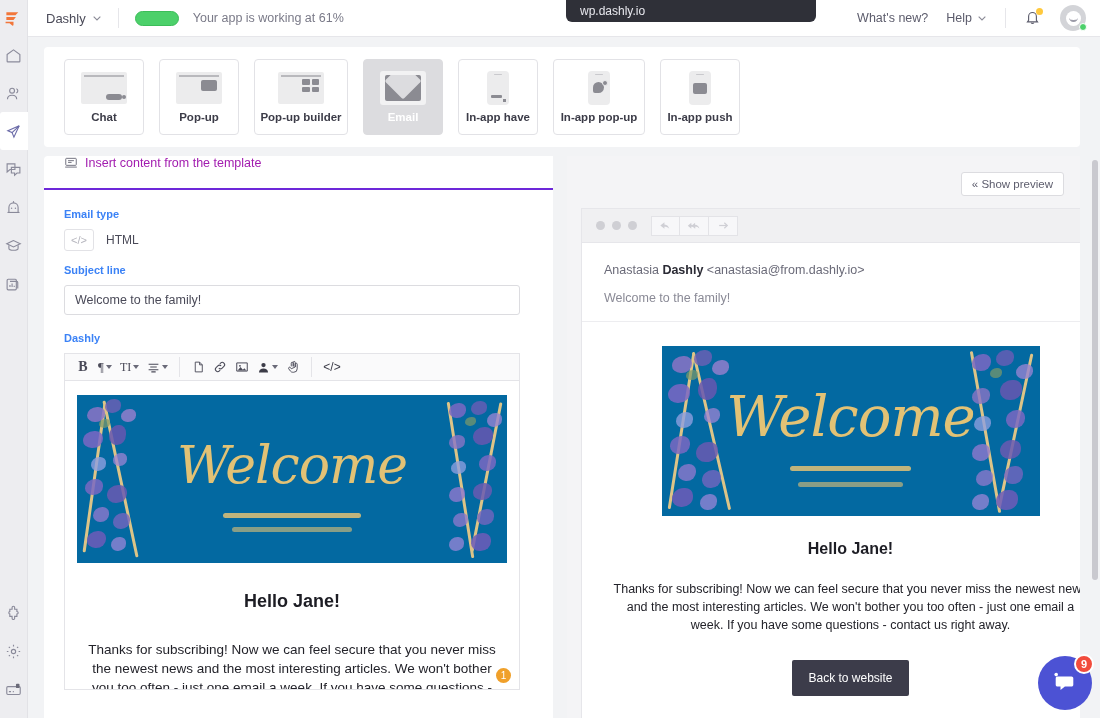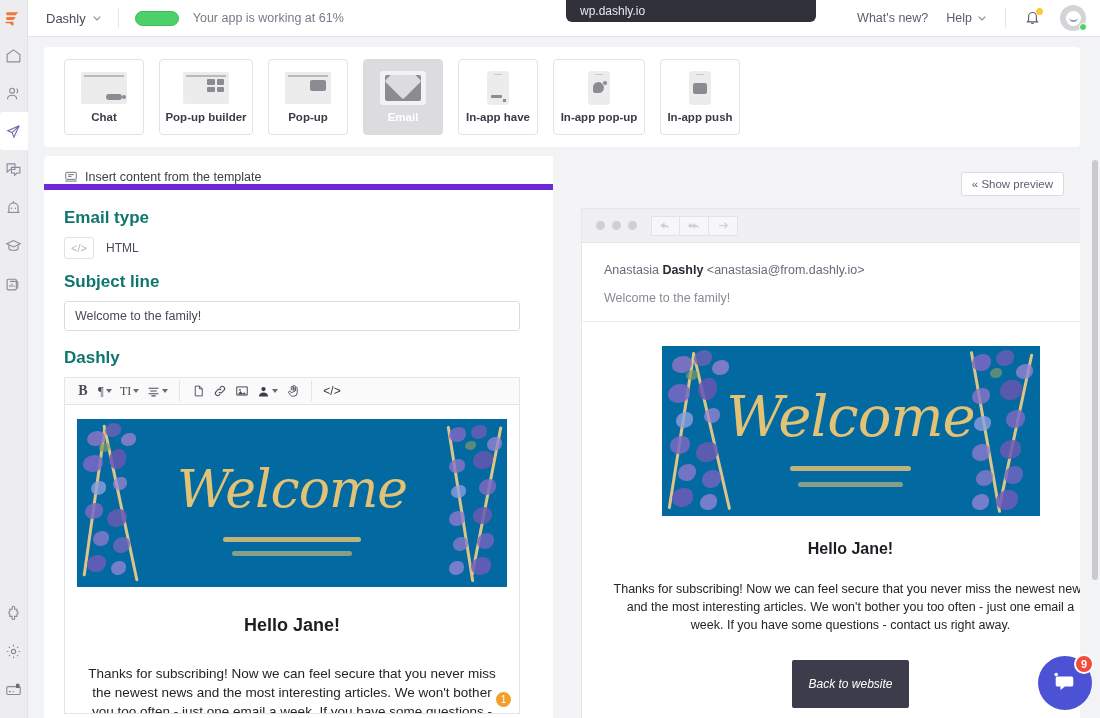--- a/index.html
+++ b/index.html
@@ -92,23 +92,23 @@
     content: ""; position: absolute; left: 50%; top: -7px; width: 26px; height: 26px;
     background: #dcdcdf; transform: translateX(-50%) rotate(45deg); border-radius: 2px;
   }
   .env-wrap { width: 46px; height: 34px; background: #f2f2f3; border-radius: 3px; display: flex; align-items: center; justify-content: center; }
 
   
   #editor {
     position: absolute; left: 44px; top: 156px; width: 509px; bottom: 0;
     background: #fff; border-radius: 4px 0 0 0; overflow: hidden;
   }
-  .ins-row { height: 34px; display: flex; align-items: flex-end; gap: 7px; padding: 0 20px; border-bottom: 6px solid #6d28d9; color: #404040; font-size: 12.5px; cursor: pointer; }
+  .ins-row { height: 34px; display: flex; align-items: flex-start; gap: 7px; padding: 0 20px; border-bottom: 2px solid #6d28d9; color: #a21caf; font-size: 12.5px; cursor: pointer; }
   .ed-body { padding: 18px 20px 0; }
-  .fld-label { font-size: 17px; font-weight: bold; color: #0f766e; margin-bottom: 9px; }
+  .fld-label { font-size: 11px; font-weight: bold; color: #3b82f6; margin-bottom: 9px; }
   .etype-row { display: flex; align-items: center; gap: 12px; margin-bottom: 9px; cursor: pointer; }
   .etype-box { width: 30px; height: 22px; border-radius: 3px; display: flex; align-items: center; justify-content: center; font-size: 11px; }
   .etype-box.on { background: #c9c9cd; color: #fff; }
   .etype-box.off { background: #fff; border: 1px solid #e2e2e6; color: #b5b5bd; }
   .etype-label { font-size: 12px; color: #4a4a58; }
   .subject-input {
     width: 456px; height: 30px; border: 1px solid #dcdce0; border-radius: 3px;
     padding: 0 10px; font-size: 12.5px; color: #4a4a58; font-family: "Liberation Sans", sans-serif;
     background: #fff; outline: none;
   }
@@ -157,21 +157,21 @@
   .mbtn { width: 29px; height: 20px; border: 1px solid #e3e3e7; background: #f7f7f9; display: flex; align-items: center; justify-content: center; color: #c6c6cc; font-size: 12px; cursor: pointer; }
   .mail-hdr { padding: 20px 22px 16px; border-bottom: 1px solid #ededf0; }
   .mail-from { font-size: 12.5px; color: #6a6a78; }
   .mail-from b { color: #2b2b35; }
   .mail-subj { margin-top: 14px; font-size: 12.5px; color: #8a8a96; }
   .mail-body { padding: 4px 20px 0; text-align: center; }
   .greet { font-size: 18px; font-weight: bold; color: #1d1d24; margin: 28px 0 0; font-family: "Liberation Sans", sans-serif; }
   .para { margin-top: 28px; font-size: 13.5px; line-height: 19px; color: #23232a; }
   .greet-s { font-size: 16px; font-weight: bold; color: #1d1d24; margin-top: 24px; }
   .para-s { margin-top: 22px; font-size: 12.5px; line-height: 18px; color: #23232a; padding: 0 8px; }
-  .cta { display: inline-block; margin-top: 26px; background: #3c3c4a; color: #fff; font-size: 12px; padding: 17px 16px; border-radius: 2px; cursor: pointer; font-style: italic; }
+  .cta { display: inline-block; margin-top: 26px; background: #3c3c4a; color: #fff; font-size: 12px; padding: 11px 16px; border-radius: 2px; cursor: pointer; }
 
   
   .badge-1 {
     position: absolute; right: 8px; bottom: 6px; width: 15px; height: 15px; border-radius: 50%;
     background: #f0a02a; color: #fff; font-size: 10px; display: flex; align-items: center; justify-content: center;
   }
   #chatwidget {
     position: absolute; right: 8px; bottom: 8px; width: 54px; height: 54px; border-radius: 50%;
     background: #4c52d4; display: flex; align-items: center; justify-content: center; cursor: pointer; z-index: 50;
   }
@@ -308,43 +308,43 @@
 <div id="channels">
 
   <div class="ch">
     <div class="ch-art">
       <div class="mini-win">
           <span class="mw-bar"></span>
           <span class="mw-dot"></span>
         </div>
     </div>
     <div class="ch-label">Chat</div>
+  </div>
+
+  <div class="ch">
+    <div class="ch-art">
+      <div class="mini-win">
+          <span class="mw-block"></span>
+        </div>
+    </div>
+    <div class="ch-label">Pop-up</div>
   </div>
 
   <div class="ch" style="width:94px">
     <div class="ch-art">
       <div class="mini-win">
           <span class="mw-grid">
             <span></span>
             <span></span>
             <span></span>
             <span></span>
           </span>
         </div>
     </div>
     <div class="ch-label">Pop-up builder</div>
-  </div>
-
-  <div class="ch">
-    <div class="ch-art">
-      <div class="mini-win">
-          <span class="mw-block"></span>
-        </div>
-    </div>
-    <div class="ch-label">Pop-up</div>
   </div>
 
   <div class="ch sel">
     <div class="ch-art">
       <div class="env-wrap">
           <div class="env"></div>
         </div>
     </div>
     <div class="ch-label">Email</div>
   </div>

